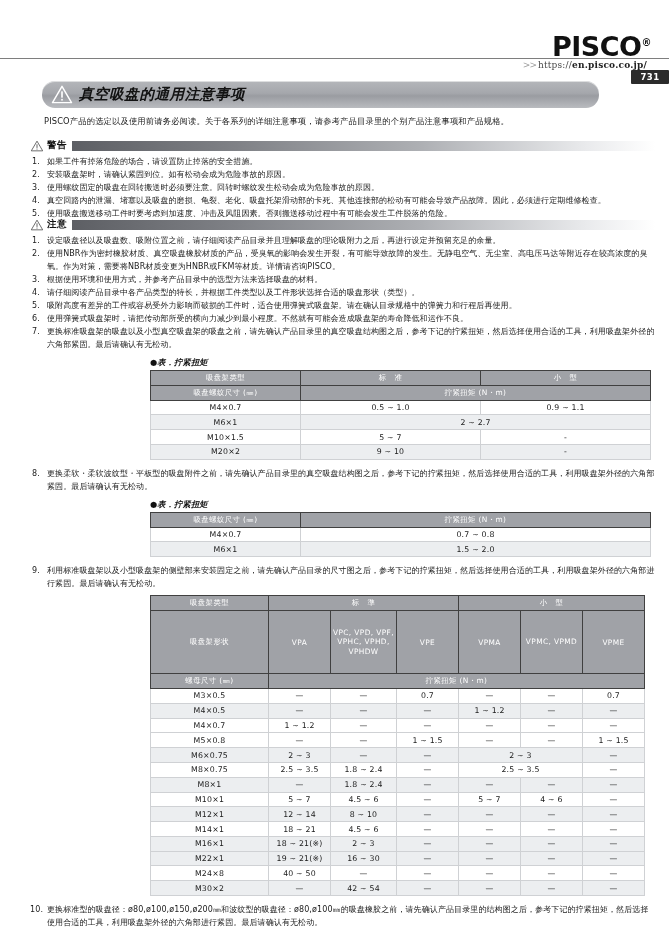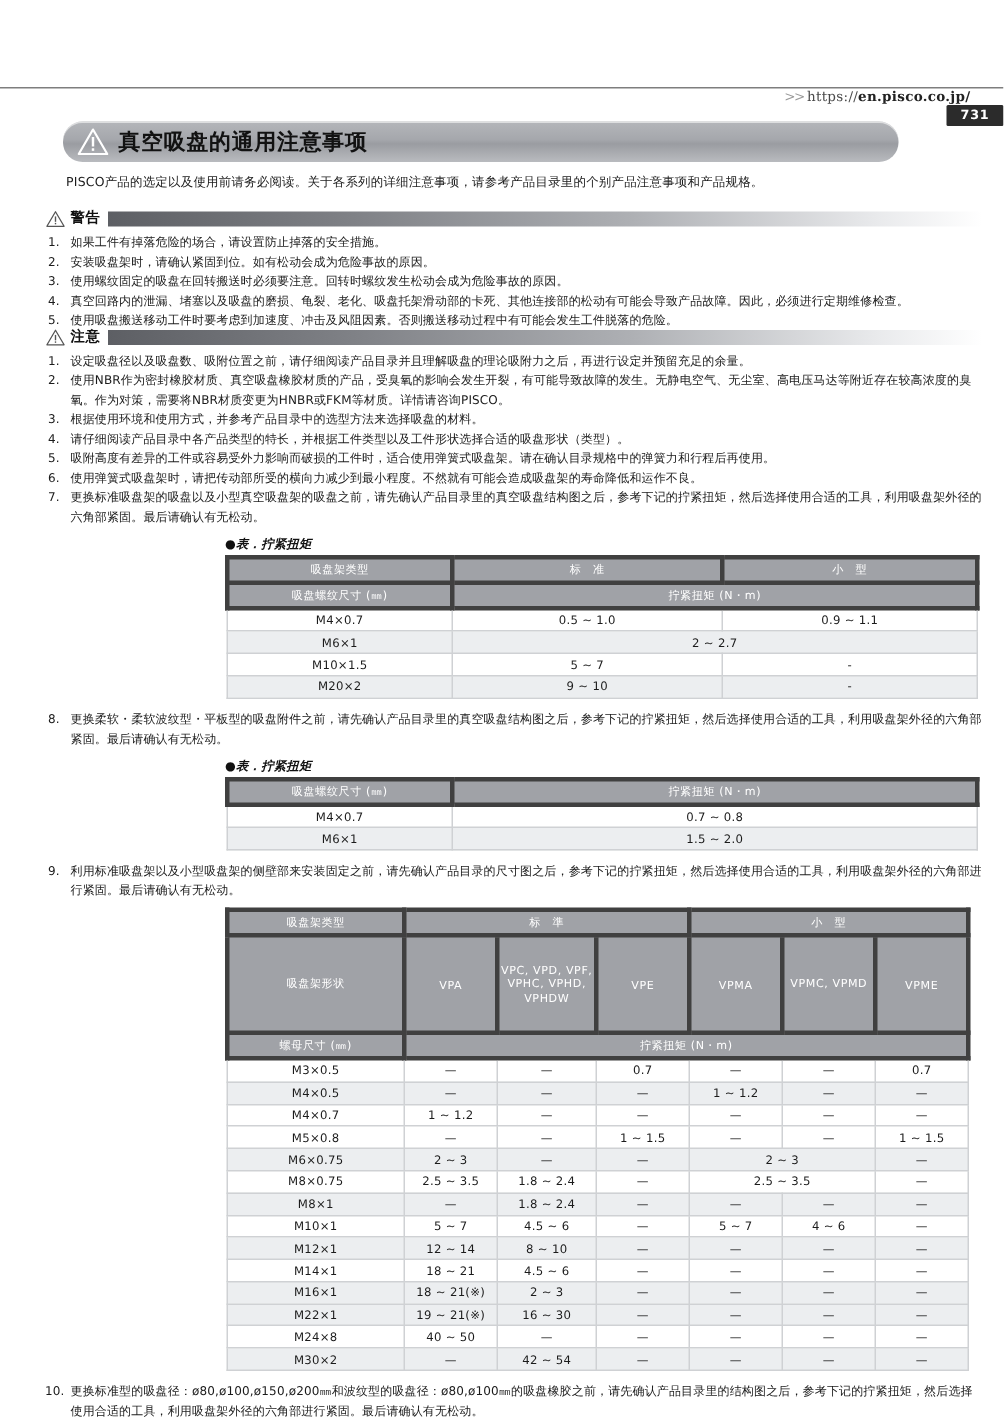--- a/index.html
+++ b/index.html
@@ -92,20 +92,21 @@
     height: 19px;
     margin-left: 9px;
     margin-right: 6px;
     flex: 0 0 auto;
   }
   .title-text {
     font-size: 14.5px;
     font-weight: bold;
     color: #121212;
     letter-spacing: 0.6px;
+    font-style: italic;
   }
 
   
   .intro {
     position: absolute;
     left: 44px;
     top: 115px;
     width: 600px;
     font-size: 8.3px;
     line-height: 1.45;
@@ -175,21 +176,21 @@
     border-collapse: collapse;
     font-size: 7.8px;
     color: #1b1b1b;
     table-layout: fixed;
   }
   table.t th {
     background: #a0a2a7;
     color: #ffffff;
     font-weight: normal;
     text-align: center;
-    border: 3px solid #404040;
+    border: 1px solid #404040;
     padding: 2px 1px;
     letter-spacing: 0.4px;
     font-size: 7.4px;
   }
   table.t td {
     text-align: center;
     border: 1px solid #cfd1d4;
     padding: 2.4px 1px;
     background: #ffffff;
     letter-spacing: 0.2px;
@@ -197,20 +198,23 @@
   table.t tr.alt td { background: #eceef0; }
 
   .tblwrap { margin-left: 120px; }
   .tblwrap-2 { margin-left: 120px; }
   .tblwrap-3 { margin-left: 120px; }
 </style>
 </head>
 <body>
 
 <div class="header">
+  <div class="brand">
+    <span>PISCO</span><span class="reg">®</span>
+  </div>
   <div class="header-rule"></div>
   <div class="url">
     <span class="chev">&gt;&gt;</span><span>https://</span><span class="bold">en.pisco.co.jp/</span>
   </div>
   <div class="page-badge">731</div>
 </div>
 
 <div class="title-bar">
   <svg class="title-warn" viewBox="0 0 24 21">
     <path d="M12 1.5 L22.5 19.5 L1.5 19.5 Z" fill="none" stroke="#ffffff" stroke-width="1.6" stroke-linejoin="round"></path>

